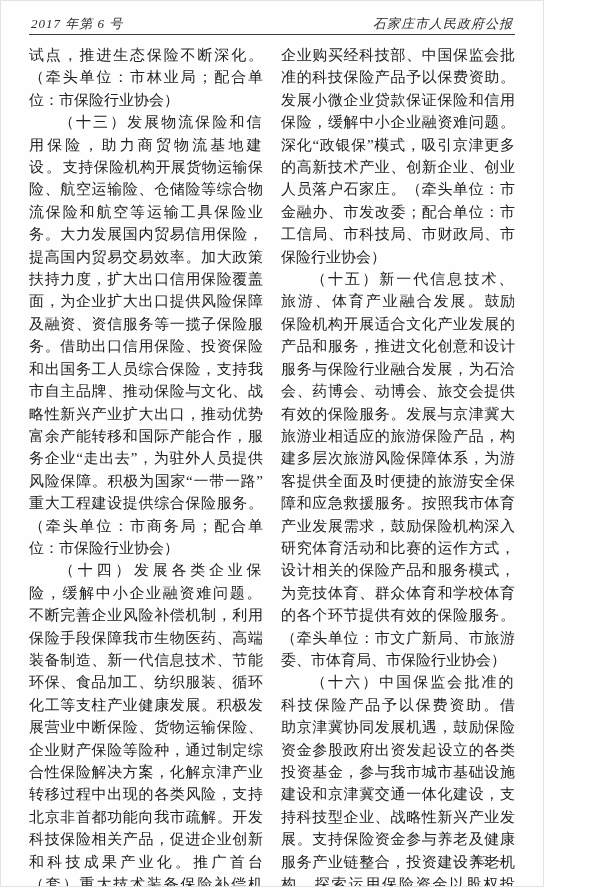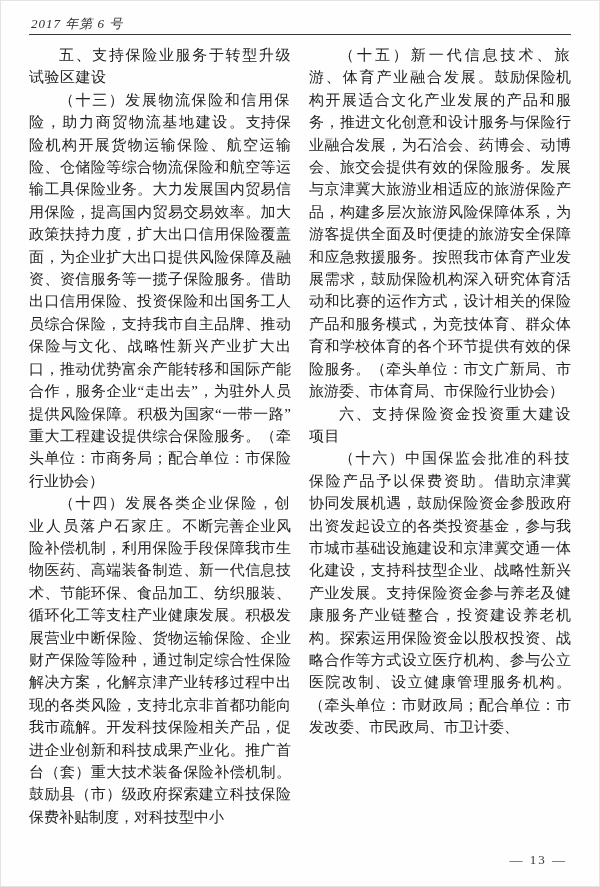--- a/index.html
+++ b/index.html
@@ -2,21 +2,21 @@
 <html lang="zh"><head>
 <meta charset="utf-8">
 <style>
   html, body {
     margin: 0;
     padding: 0;
     background: #ffffff;
   }
   .page {
     position: relative;
-    width: 600px;
+    width: 544px;
     height: 887px;
     background: #fefefe;
     box-sizing: border-box;
     border: 1px solid #e3e3e3;
     font-family: "Liberation Serif", "DejaVu Serif", serif;
     color: #262626;
     overflow: hidden;
   }
   .page-header {
     display: flex;
@@ -76,35 +76,36 @@
     color: #333333;
   }
 </style>
 </head>
 <body>
 
 <div class="page">
 
   <header class="page-header">
     <span>2017 年第 6 号</span>
+    <span>石家庄市人民政府公报</span>
   </header>
 
   <div class="header-rule"></div>
 
   <main class="columns">
 
     <section class="col">
-      <h2 class="sec-heading">五、支持保险业服务于转型升级试验区建设</h2>
+      <p class="cont">试点，推进生态保险不断深化。（牵头单位：市林业局；配合单位：市保险行业协会）</p>
       <p><span class="kai">（十三）发展物流保险和信用保险，助力商贸物流基地建设。</span><span>支持保险机构开展货物运输保险、航空运输险、仓储险等综合物流保险和航空等运输工具保险业务。大力发展国内贸易信用保险，提高国内贸易交易效率。加大政策扶持力度，扩大出口信用保险覆盖面，为企业扩大出口提供风险保障及融资、资信服务等一揽子保险服务。借助出口信用保险、投资保险和出国务工人员综合保险，支持我市自主品牌、推动保险与文化、战略性新兴产业扩大出口，推动优势富余产能转移和国际产能合作，服务企业“走出去”，为驻外人员提供风险保障。积极为国家“一带一路”重大工程建设提供综合保险服务。（牵头单位：市商务局；配合单位：市保险行业协会）</span></p>
-      <p><span class="kai">（十四）发展各类企业保险，创业人员落户石家庄。</span><span>不断完善企业风险补偿机制，利用保险手段保障我市生物医药、高端装备制造、新一代信息技术、节能环保、食品加工、纺织服装、循环化工等支柱产业健康发展。积极发展营业中断保险、货物运输保险、企业财产保险等险种，通过制定综合性保险解决方案，化解京津产业转移过程中出现的各类风险，支持北京非首都功能向我市疏解。开发科技保险相关产品，促进企业创新和科技成果产业化。推广首台（套）重大技术装备保险补偿机制。鼓励县（市）级政府探索建立科技保险保费补贴制度，对科技型中小</span></p>
+      <p><span class="kai">（十四）发展各类企业保险，缓解中小企业融资难问题。</span><span>不断完善企业风险补偿机制，利用保险手段保障我市生物医药、高端装备制造、新一代信息技术、节能环保、食品加工、纺织服装、循环化工等支柱产业健康发展。积极发展营业中断保险、货物运输保险、企业财产保险等险种，通过制定综合性保险解决方案，化解京津产业转移过程中出现的各类风险，支持北京非首都功能向我市疏解。开发科技保险相关产品，促进企业创新和科技成果产业化。推广首台（套）重大技术装备保险补偿机制。鼓励县（市）级政府探索建立科技保险保费补贴制度，对科技型中小</span></p>
     </section>
 
     <section class="col">
+      <p class="cont">企业购买经科技部、中国保监会批准的科技保险产品予以保费资助。发展小微企业贷款保证保险和信用保险，缓解中小企业融资难问题。深化“政银保”模式，吸引京津更多的高新技术产业、创新企业、创业人员落户石家庄。（牵头单位：市金融办、市发改委；配合单位：市工信局、市科技局、市财政局、市保险行业协会）</p>
       <p><span class="kai">（十五）新一代信息技术、旅游、体育产业融合发展。</span><span>鼓励保险机构开展适合文化产业发展的产品和服务，推进文化创意和设计服务与保险行业融合发展，为石洽会、药博会、动博会、旅交会提供有效的保险服务。发展与京津冀大旅游业相适应的旅游保险产品，构建多层次旅游风险保障体系，为游客提供全面及时便捷的旅游安全保障和应急救援服务。按照我市体育产业发展需求，鼓励保险机构深入研究体育活动和比赛的运作方式，设计相关的保险产品和服务模式，为竞技体育、群众体育和学校体育的各个环节提供有效的保险服务。（牵头单位：市文广新局、市旅游委、市体育局、市保险行业协会）</span></p>
-      <h2 class="sec-heading">六、支持保险资金投资重大建设项目</h2>
       <p><span class="kai">（十六）中国保监会批准的科技保险产品予以保费资助。</span><span>借助京津冀协同发展机遇，鼓励保险资金参股政府出资发起设立的各类投资基金，参与我市城市基础设施建设和京津冀交通一体化建设，支持科技型企业、战略性新兴产业发展。支持保险资金参与养老及健康服务产业链整合，投资建设养老机构。探索运用保险资金以股权投资、战略合作等方式设立医疗机构、参与公立医院改制、设立健康管理服务机构。（牵头单位：市财政局；配合单位：市发改委、市民政局、市卫计委、</span></p>
     </section>
 
   </main>
 
   <footer class="page-footer">
     <span>— 13 —</span>
   </footer>
 
 </div>

